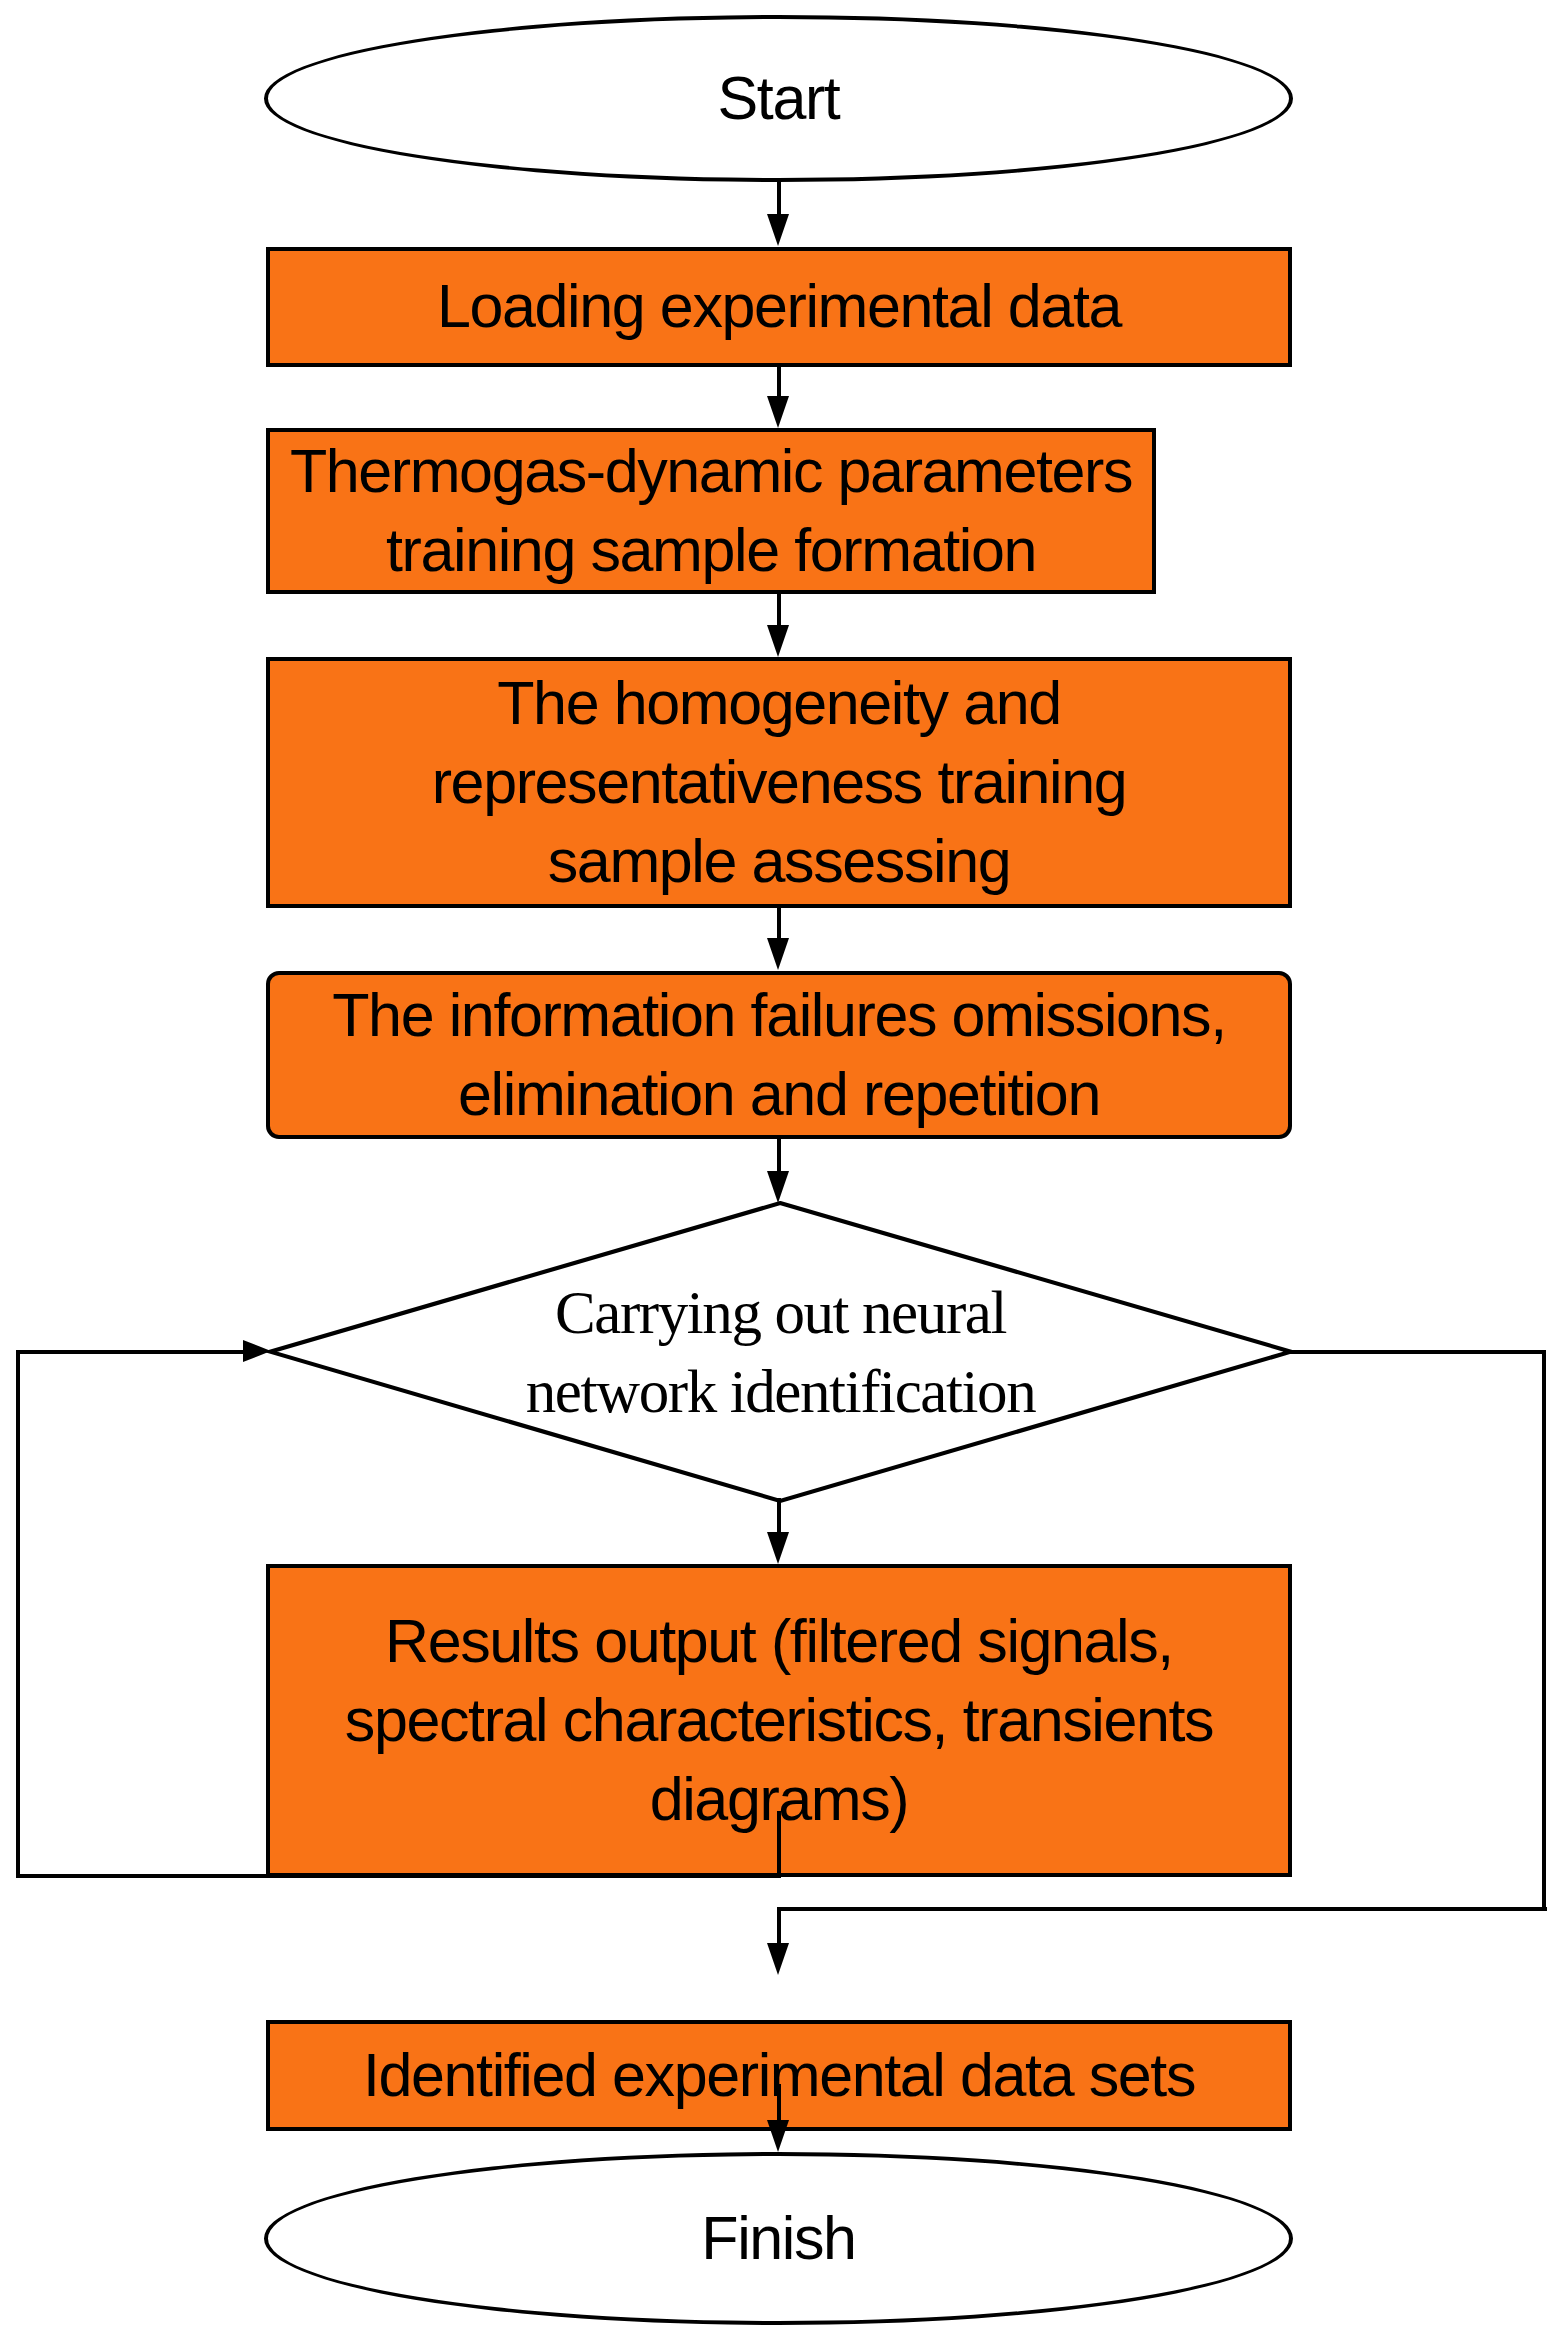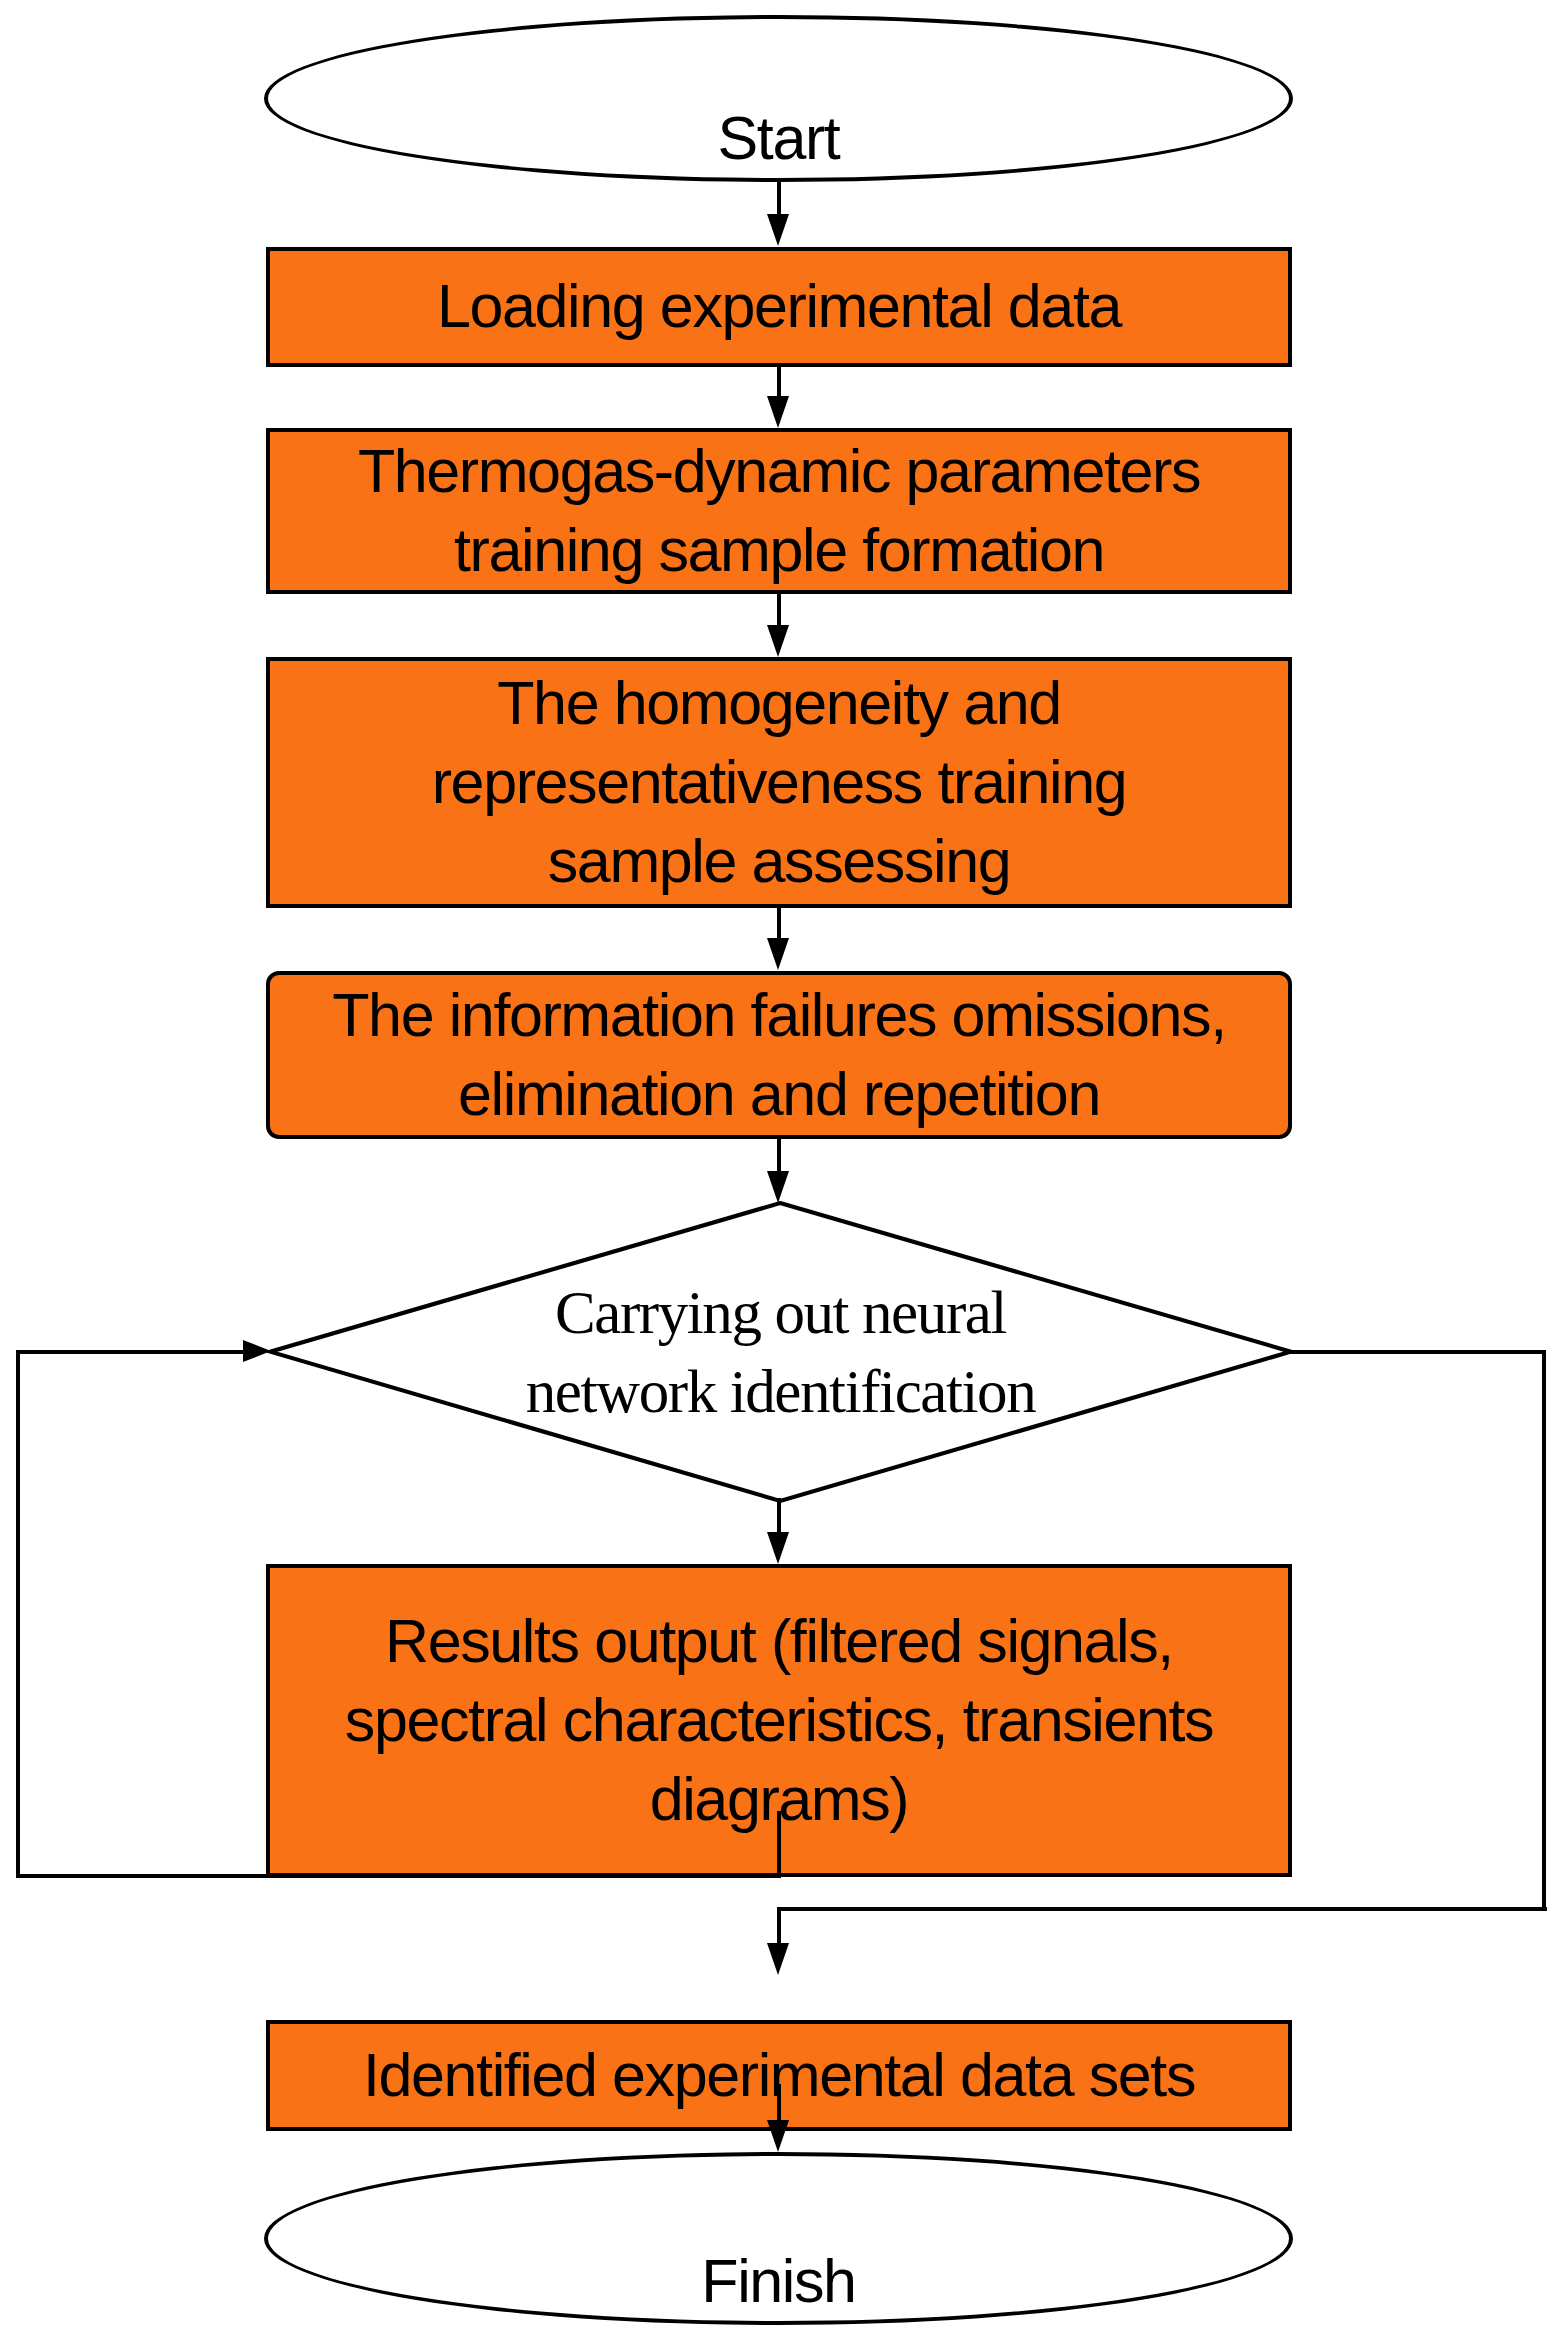--- a/index.html
+++ b/index.html
@@ -18,26 +18,26 @@
     align-items: center;
     justify-content: center;
     text-align: center;
     font-size: 61px;
     letter-spacing: -1.4px;
     line-height: 1.3;
     white-space: pre-line;
     color: #000000;
   }
   .rect    { border: 4.1px solid #000; background: #f97316; }
-  .ellipse { border: 4.1px solid #000; border-radius: 50%; background: #fff; align-items: flex-end; }
+  .ellipse { border: 4.1px solid #000; border-radius: 50%; background: #fff; }
 
   
   .n-start      { left: 264px;  top: 15px;   width: 1029px; height: 167px; }
   .n-loading    { left: 266px;  top: 247px;  width: 1026px; height: 120px; }
-  .n-formation  { left: 266px;  top: 428px;  width: 1026px; height: 166px; }
+  .n-formation  { left: 266px;  top: 428px;  width: 890px; height: 166px; }
   .n-homog      { left: 266px;  top: 657px;  width: 1026px; height: 251px; }
   .n-info       { left: 266px;  top: 971px; width: 1026px; height: 168px; border-radius: 13px; }
   .n-results    { left: 266px;  top: 1564px; width: 1026px; height: 313px; }
   .n-identified { left: 266px;  top: 1976px; width: 1026px; height: 111px; margin-top: 44px; }
   .n-finish     { left: 264px;  top: 2152px; width: 1029px; height: 173px; }
 
   .diamond-wrap { position: absolute; left: 266px; top: 1201px; width: 1029px; height: 302px; }
   .diamond-wrap svg { display: block; width: 100%; height: 100%; }
   .diamond-label {
     position: absolute; left: 0; top: 0; right: 0; bottom: 0;

